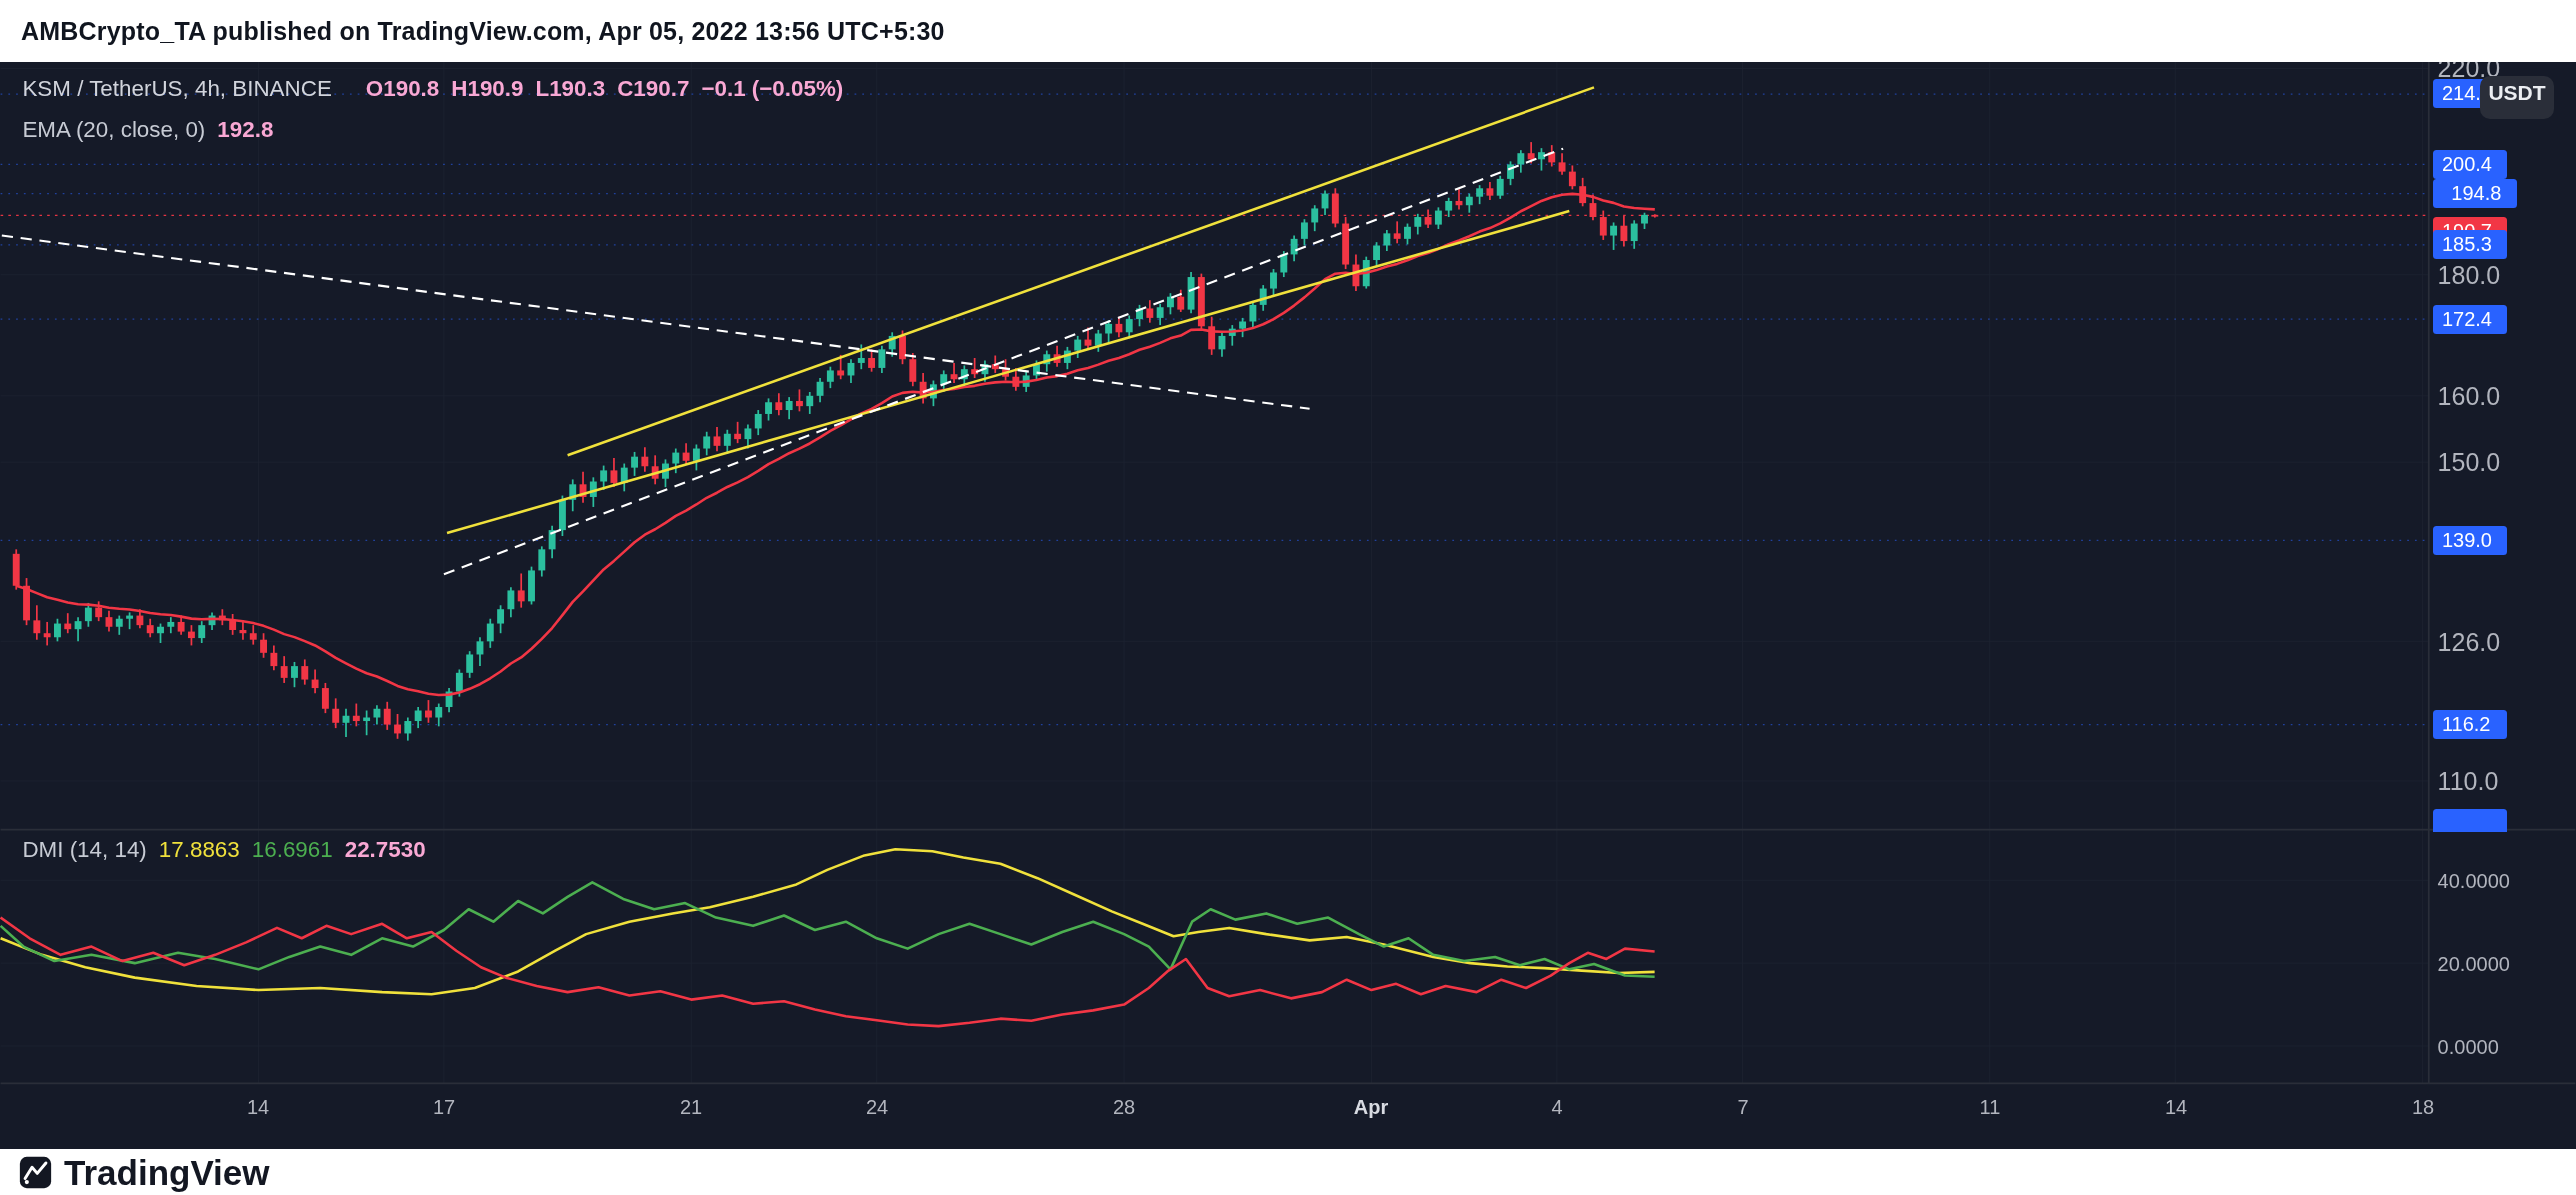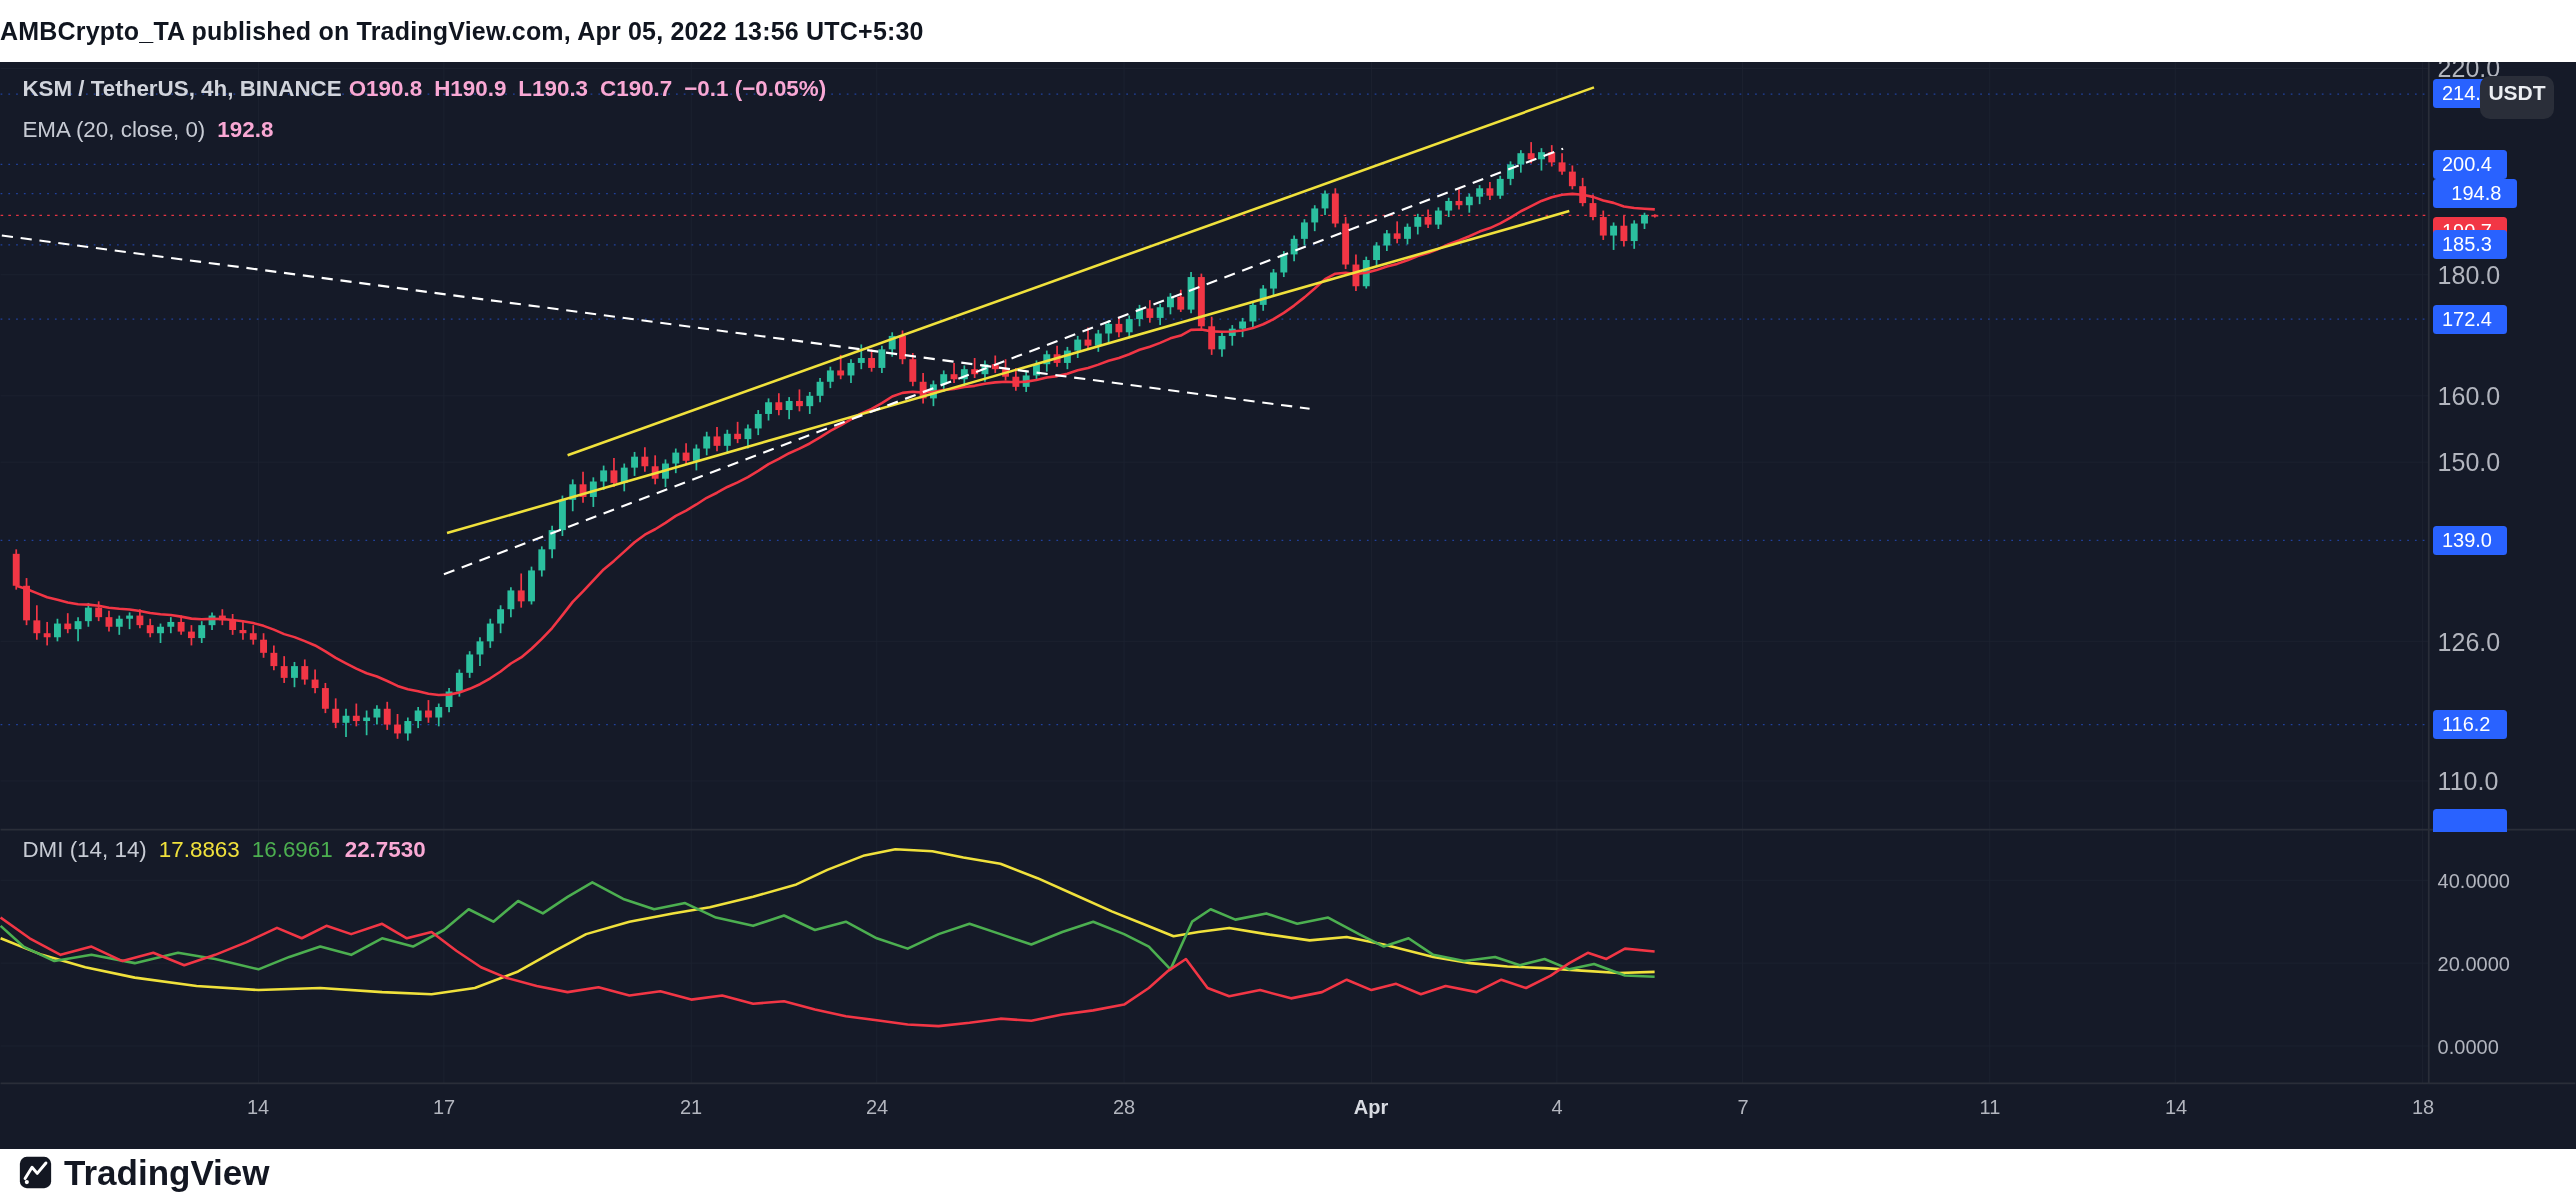--- a/index.html
+++ b/index.html
@@ -1,24 +1,24 @@
 <!DOCTYPE html>
 <html style="font-size:14px"><head>
 <meta charset="utf-8">
 <style>
   html,body{margin:0;padding:0;background:#151a28;}
   .page{position:relative;width:2576px;height:1195px;overflow:hidden;font-family:"Liberation Sans",sans-serif;}
   
   .topbar{position:absolute;left:0;top:0;width:2576px;height:62px;background:#ffffff;display:flex;align-items:center;}
-  .topbar span{font-size:25px;font-weight:600;color:#10151f;letter-spacing:0.2px;}
+  .topbar span{padding-left:21px;font-size:25px;font-weight:600;color:#10151f;letter-spacing:0.2px;}
   
   .chart-area{position:absolute;left:0;top:62px;width:2576px;height:1086px;background:#151a28;overflow:hidden;}
   #chart-svg{position:absolute;left:0;top:0;}
   .legend{position:absolute;font-size:22.4px;white-space:nowrap;}
-  .legend .sym{color:#d1d4dc;margin-right:7px;font-weight:bold;}
+  .legend .sym{color:#d1d4dc;margin-right:34px;}
   .legend .grey{color:#c7cbd4;}
   .legend .red{color:#f9a8d4;font-weight:bold;}
   .legend .yellow{color:#f0e13c;}
   .legend .green{color:#4caf50;}
   .legend span{margin-right:12px;}
   .l1{left:22.4px;top:14px;}
   .l2{left:22.4px;top:55px;}
   .l3{left:22.4px;top:775px;}
   
   #price-ticks{position:absolute;left:2429px;top:0;width:147px;height:770px;}

